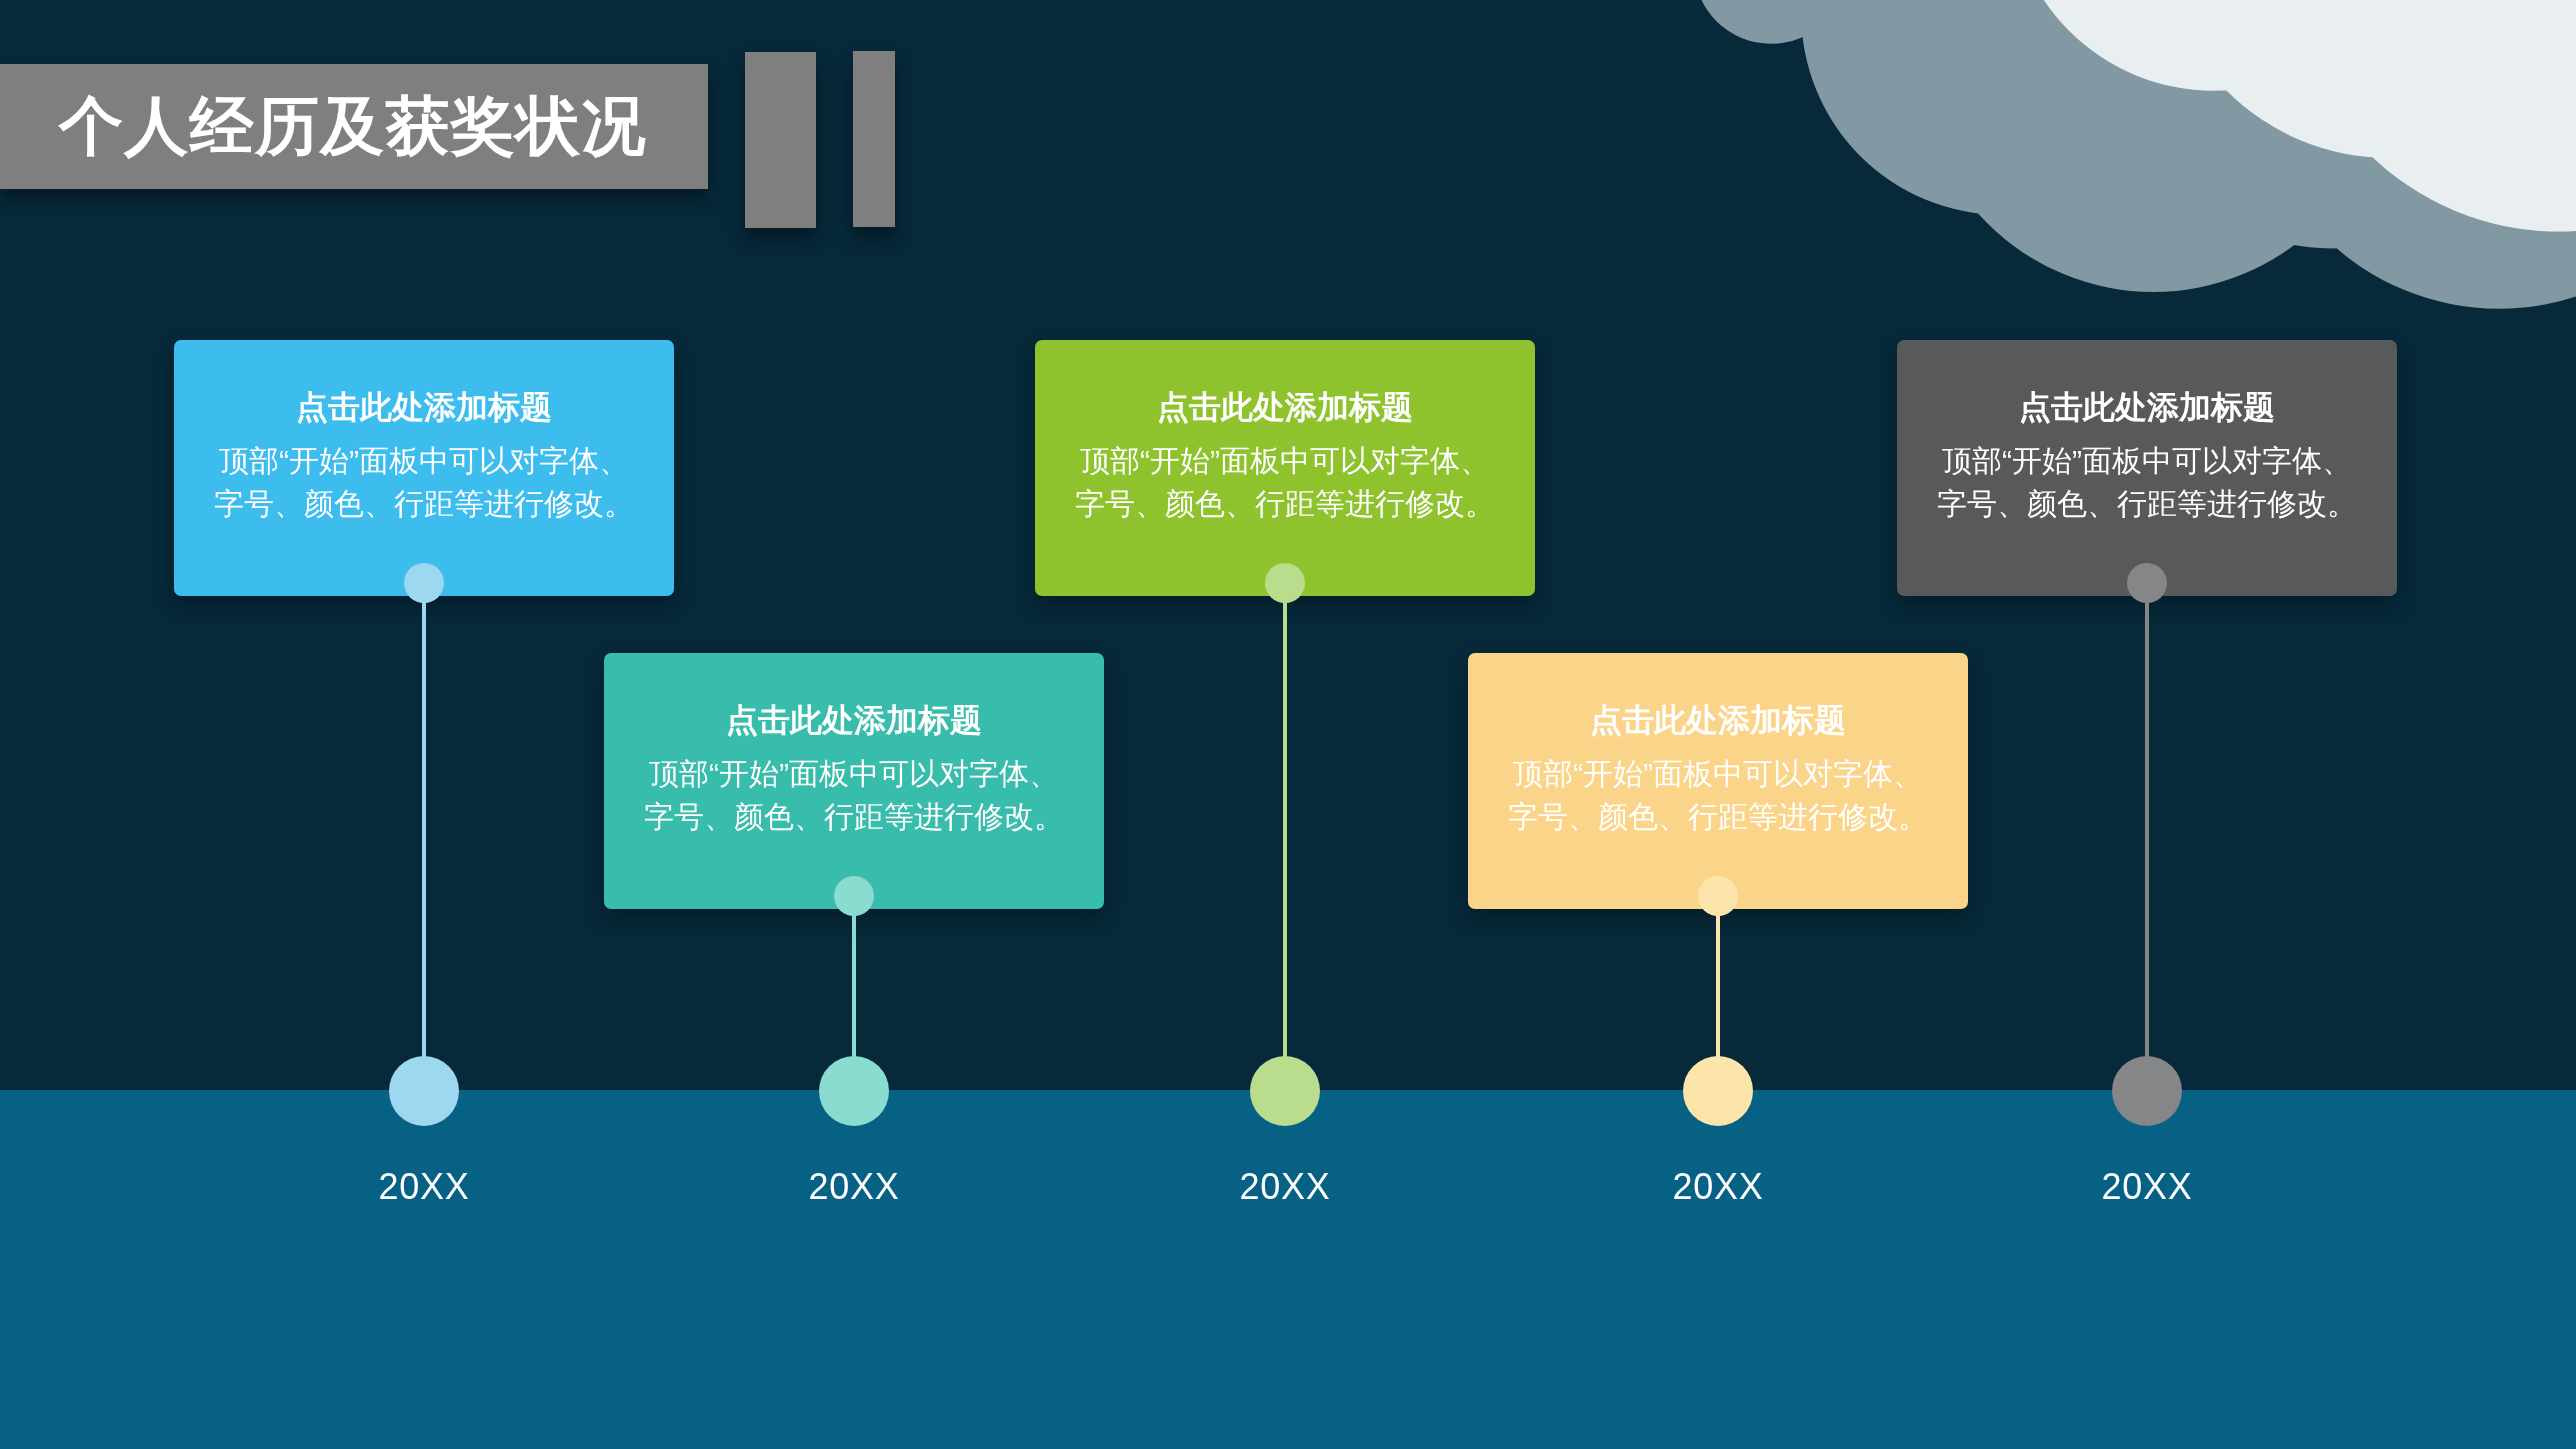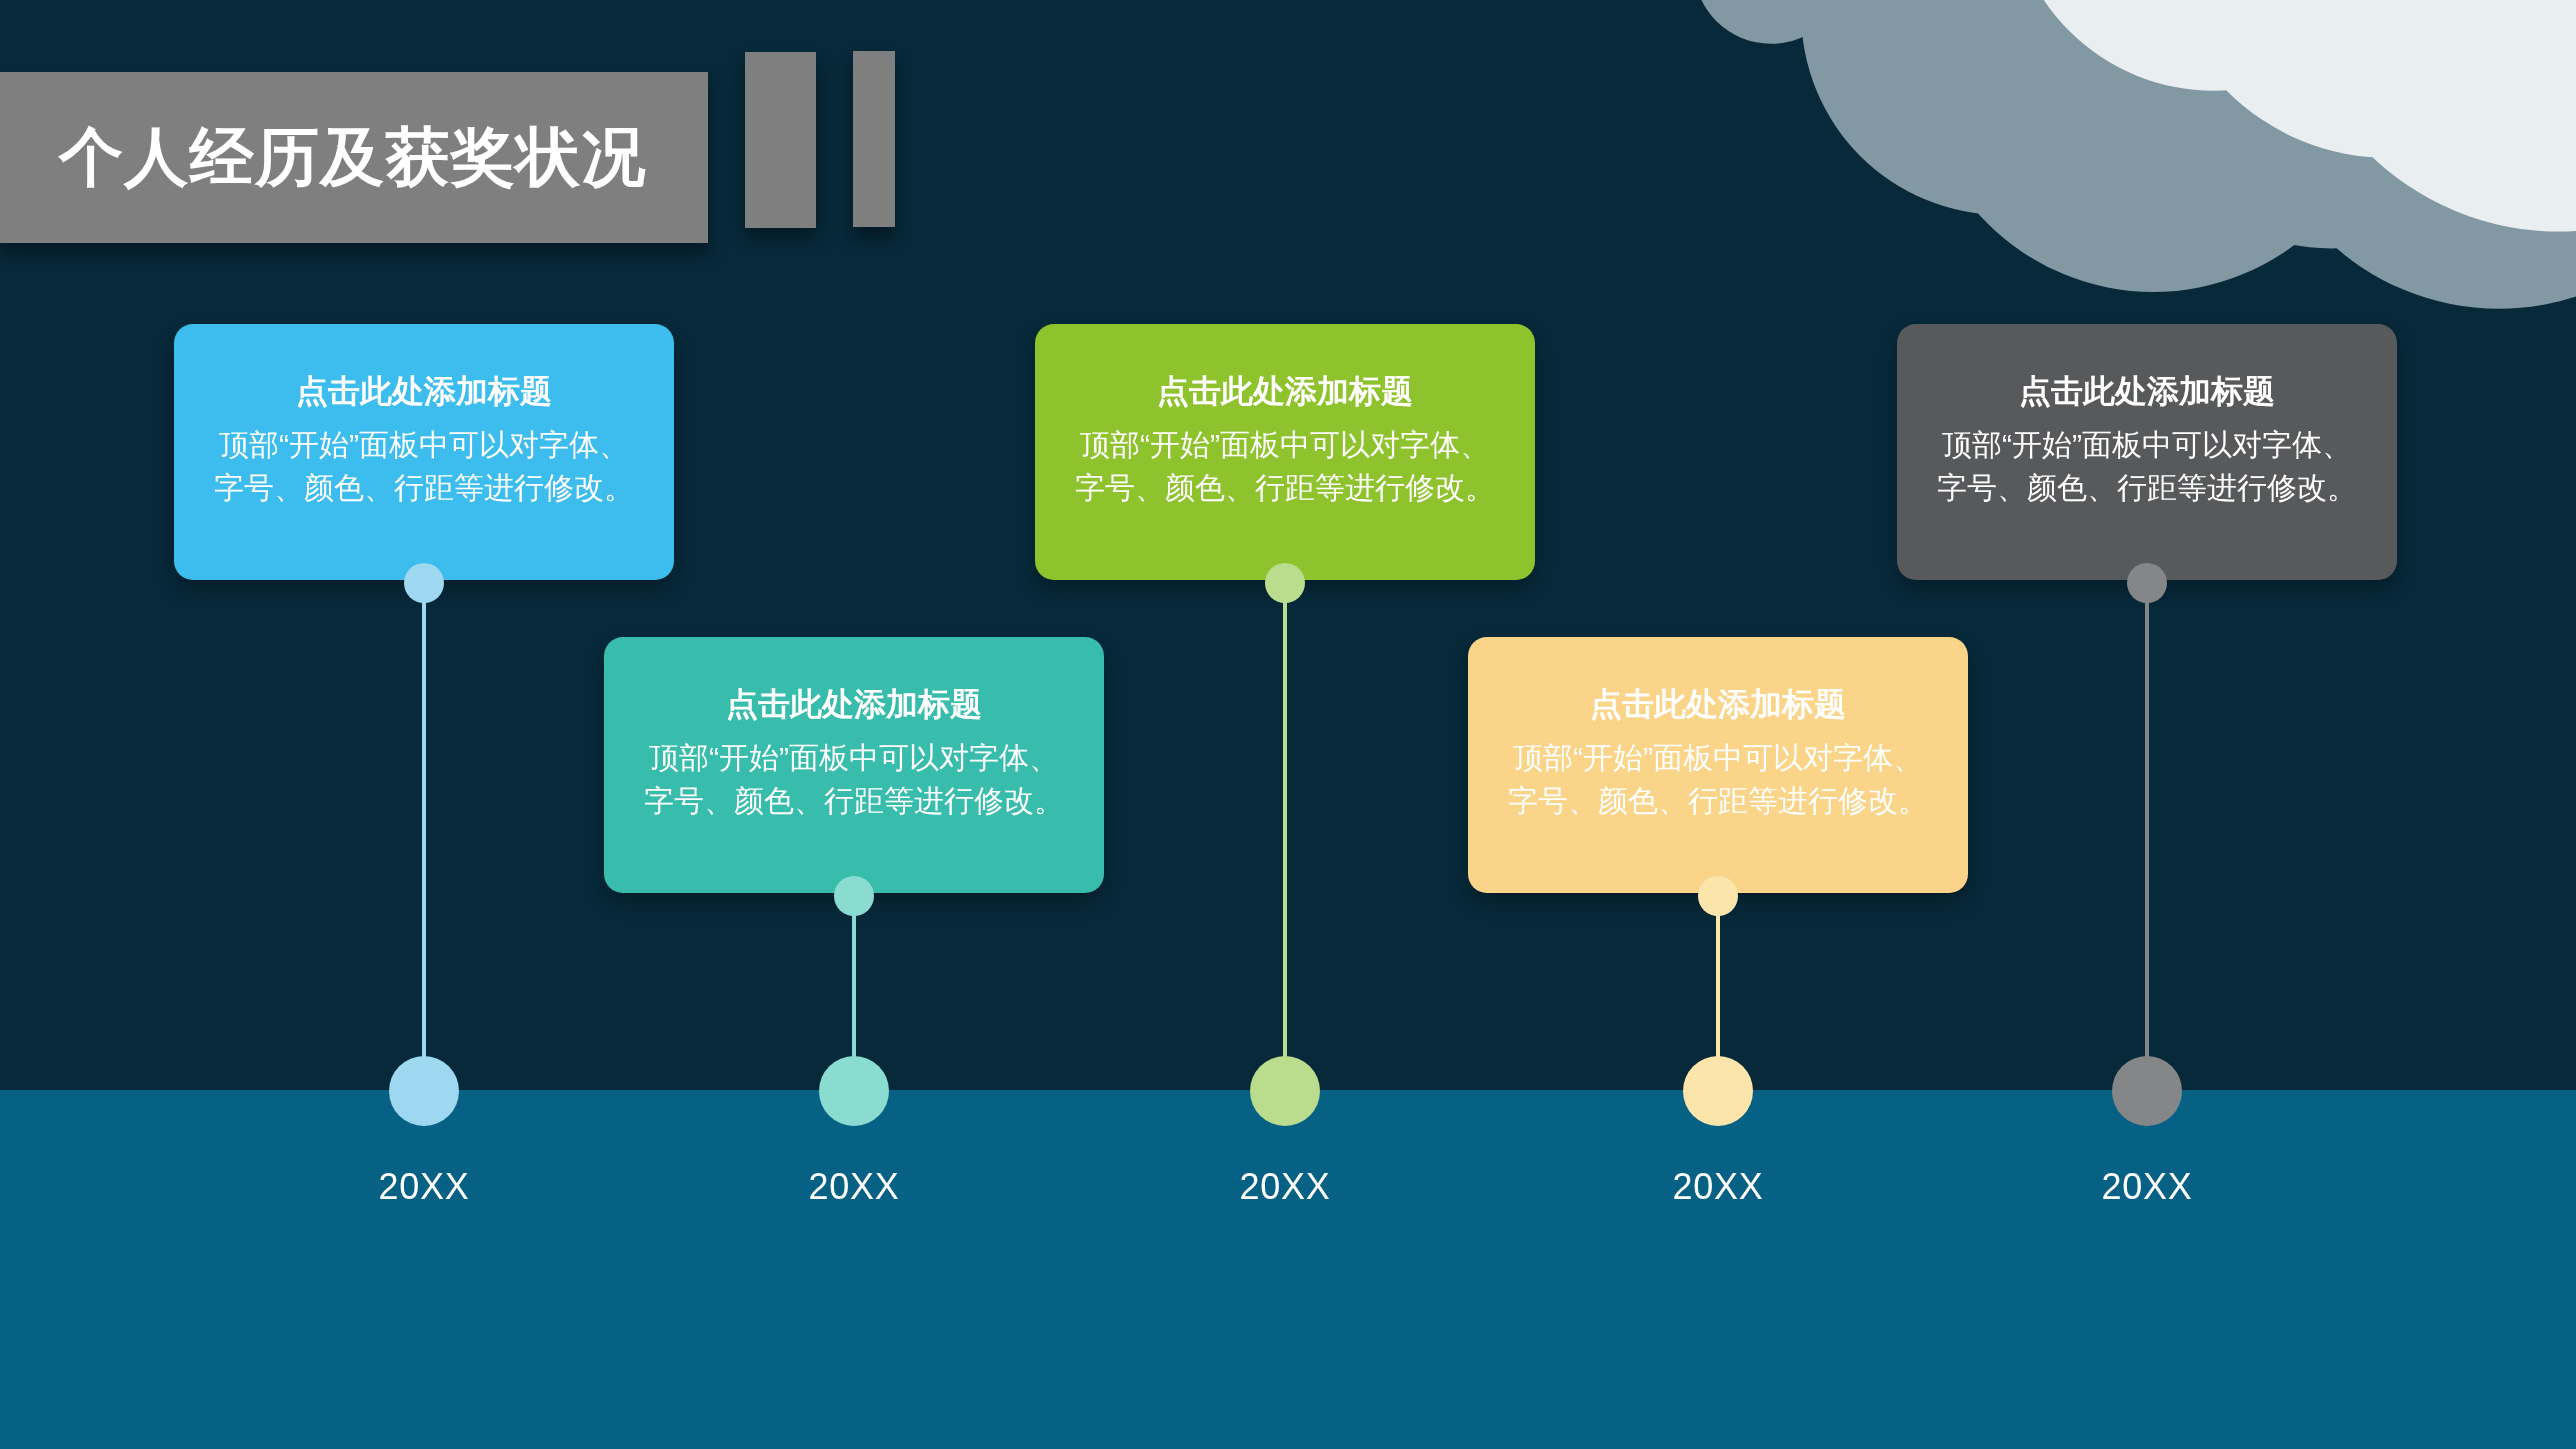--- a/index.html
+++ b/index.html
@@ -16,21 +16,21 @@
     background:var(--ground-teal,#066184);
   }
 
   
   .clouds{position:absolute;top:0;right:0;width:2576px;height:376px;pointer-events:none;}
   .cloud-back{fill:var(--cloud-back,#8298a2);}
   .cloud-front{fill:var(--cloud-front,#e9eef0);}
 
   
   .banner{
-    position:absolute;left:0;top:72px;width:708px;height:171px;
+    position:absolute;left:0;top:64px;width:708px;height:125px;
     background:var(--banner-gray,#7f7f7f);
     box-shadow:0 10.7px 17.4px rgba(0,0,0,.40);
     display:flex;align-items:center;
   }
   .banner h1{
     margin:0;padding-left:59px;color:#fff;font-size:64px;font-weight:bold;
     letter-spacing:1.3px;white-space:nowrap;
   }
   .accent-bar{
     position:absolute;background:var(--banner-gray,#7f7f7f);
@@ -41,24 +41,24 @@
 
   
   .col{position:absolute;width:500px;}
   .col-1{left:174px;}
   .col-2{left:604px;}
   .col-3{left:1035px;}
   .col-4{left:1468px;}
   .col-5{left:1897px;}
 
   .card{
-    position:absolute;left:0;width:500px;height:256px;border-radius:19px;
+    position:absolute;left:0;width:500px;height:256px;border-radius:7px;
     background:var(--card-color,#3cbdee);
     box-shadow:0 9.4px 19px rgba(0,0,0,.28);
-    box-sizing:border-box;padding:46px 34px 12px 34px;text-align:center;color:#fff;
+    box-sizing:border-box;padding:46px 34px 12px 34px;text-align:center;color:#fff;margin-top:16px;
   }
   .col.high .card{top:324px;}
   .col.low  .card{top:637px;}
   .card h3{margin:0;font-size:32px;font-weight:bold;line-height:42px;}
   .card p{margin:10.7px 0 0 0;font-size:30px;font-weight:normal;line-height:43px;}
 
   .dot{
     position:absolute;left:50%;width:40px;height:40px;margin-left:-20px;border-radius:50%;
     background:var(--tint-color,#9dd7f0);
   }

